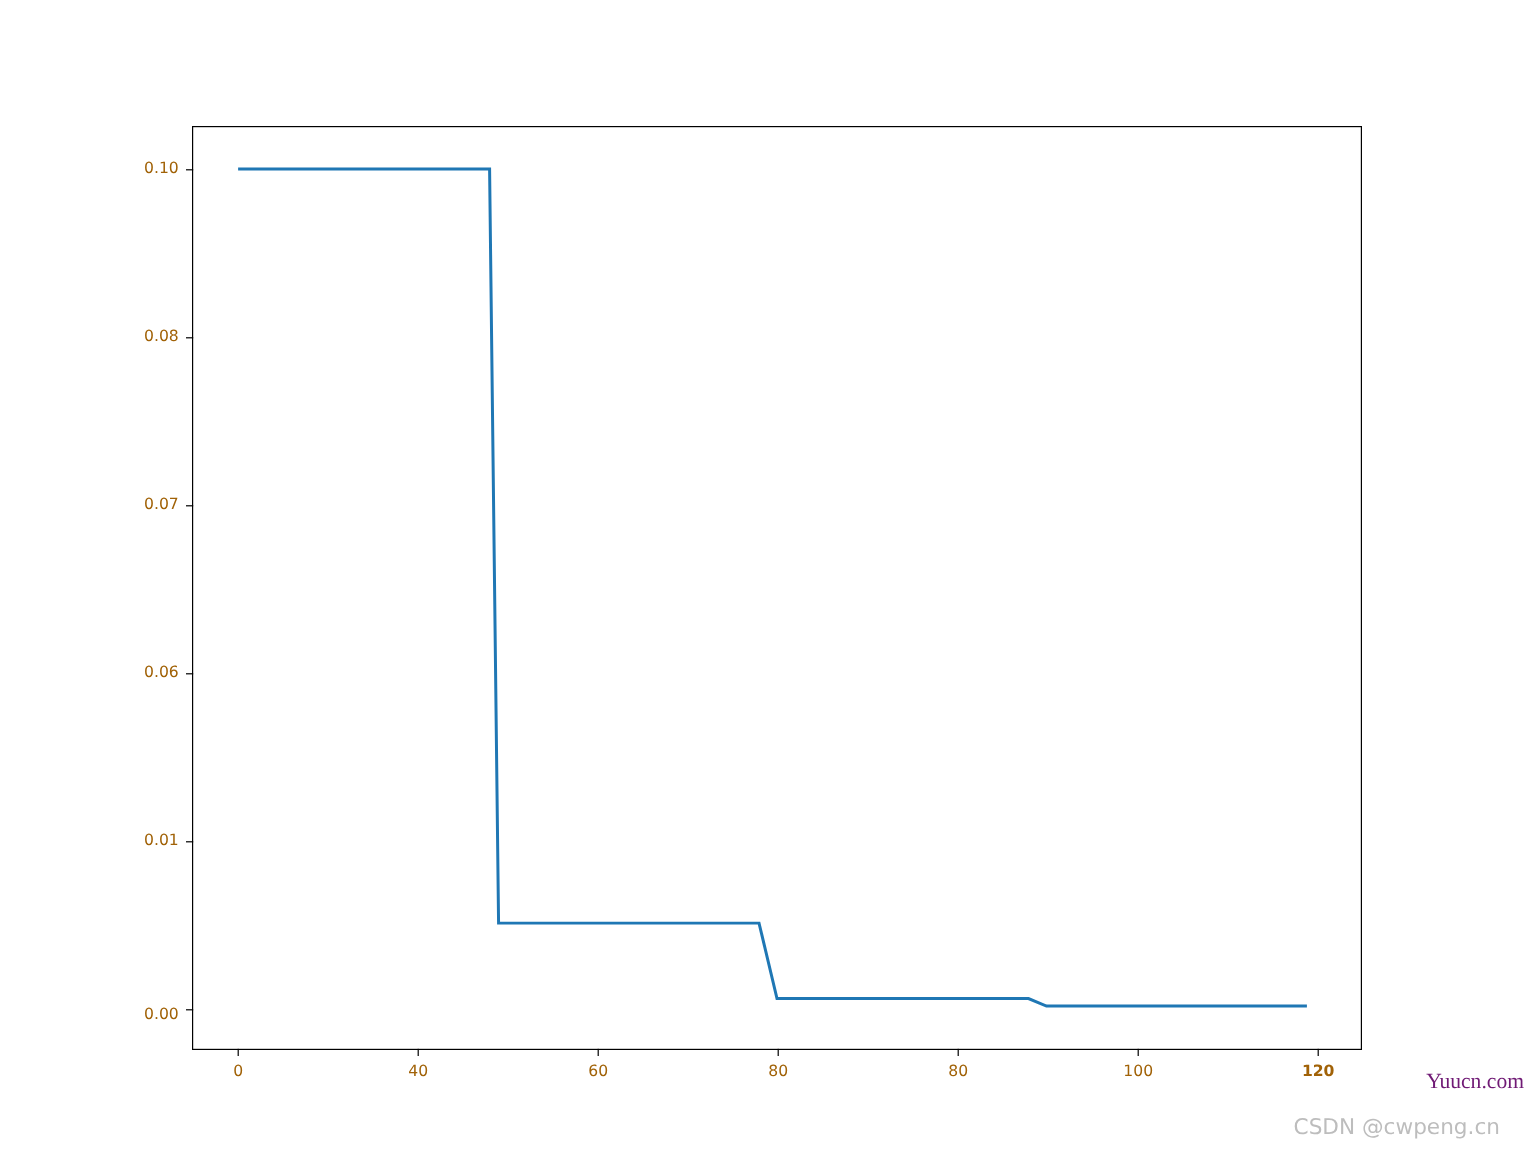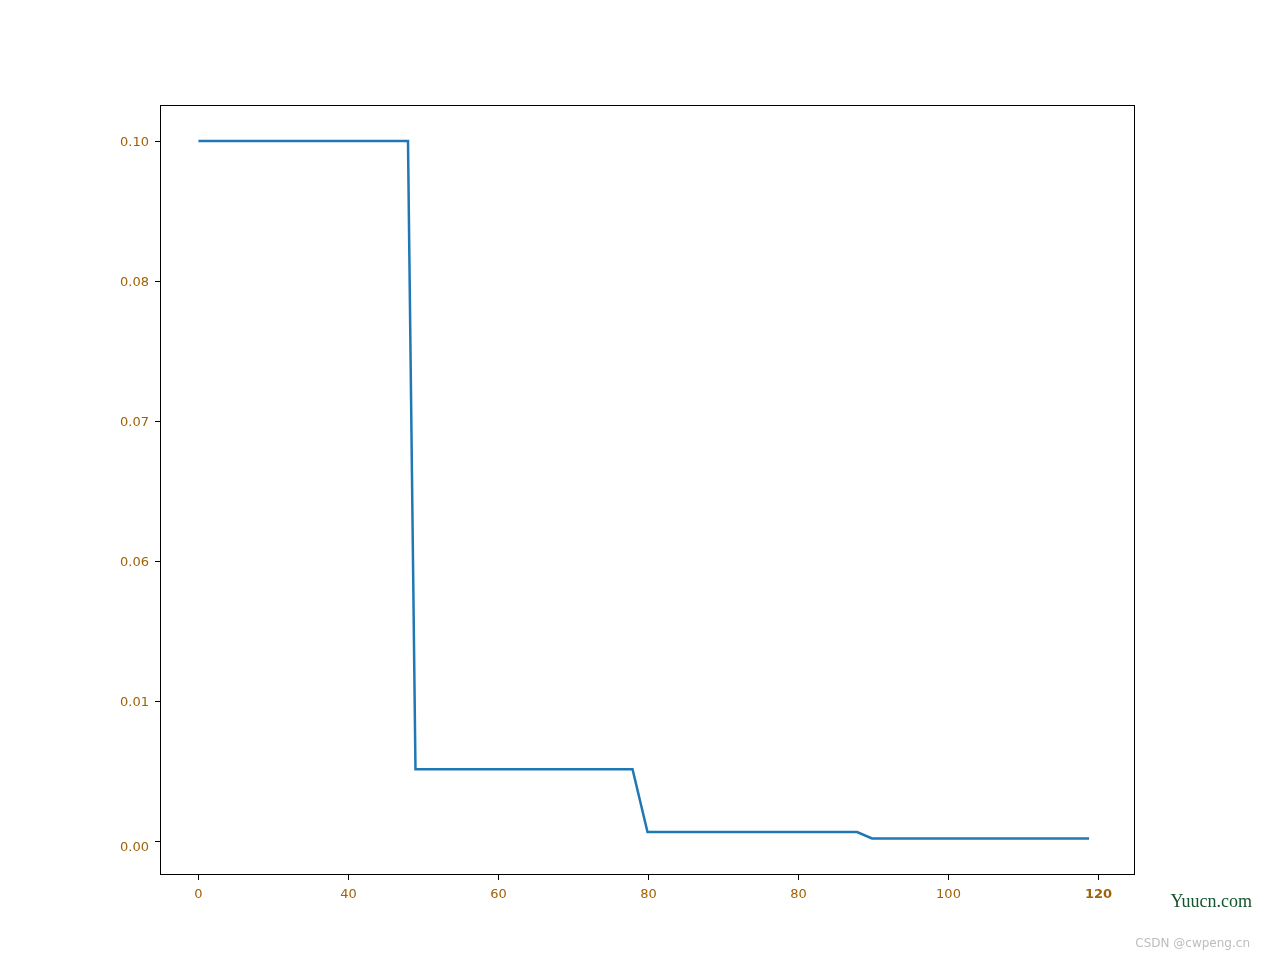--- a/index.html
+++ b/index.html
@@ -41,32 +41,32 @@
     top: 100%;
     transform: translate(-50%, 12px);
   }
   .ytick-label {
     right: 100%;
     transform: translate(-12px, -50%);
     text-align: right;
   }
   .watermark-right {
     position: absolute;
-    right: 28px;
+    right: 10px;
     bottom: 48px;
     font-family: Georgia, "Times New Roman", serif;
     font-size: 18px;
-    color: #14532d;
+    color: #701a75;
     margin-top: 37px;
   }
   .watermark-bottom {
     position: absolute;
     right: 30px;
     bottom: 10px;
-    font-size: 12px;
+    font-size: 18px;
     color: #bdbdbd;
   }
   .tick-mark {
     position: absolute;
     background: #000;
   }
   .xtick-mark { width: 1px; height: 6px; top: 100%; }
   .ytick-mark { height: 1px; width: 6px; right: 100%; }
 </style>
 </head>

